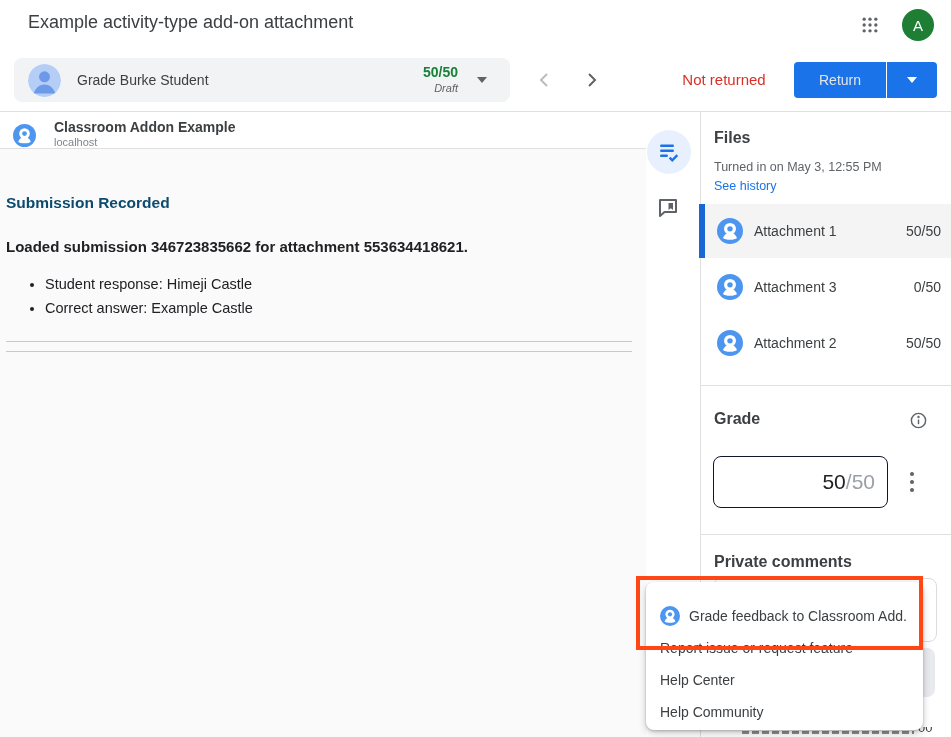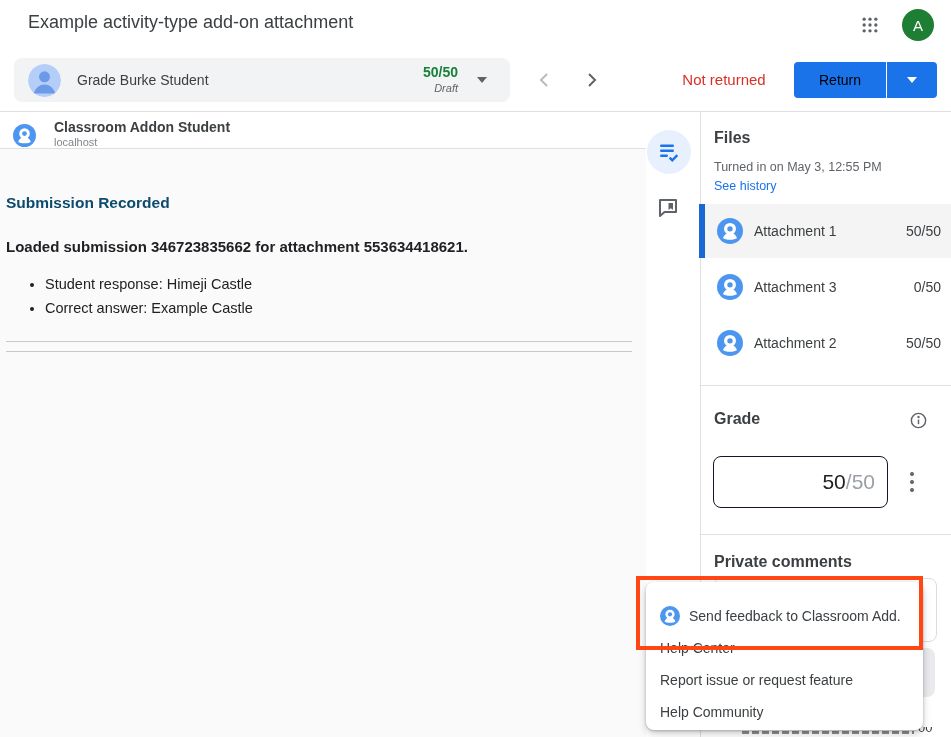--- a/index.html
+++ b/index.html
@@ -21,21 +21,21 @@
   .student-pill{left:14px;top:58px;width:496px;height:44px;background:#f1f3f4;border-radius:8px;cursor:pointer;}
   .pill-avatar{left:28px;top:64px;width:33px;height:33px;border-radius:50%;overflow:hidden;}
   .student-name{left:77px;top:72px;font-size:14px;color:#3c4043;}
   .pill-score{left:398px;top:64px;width:60px;text-align:right;font-size:14px;font-weight:bold;color:#188038;}
   .pill-state{left:398px;top:82px;width:60px;text-align:right;font-size:11px;font-style:italic;color:#5f6368;}
   .pill-caret{left:477px;top:77px;width:0;height:0;border-left:5px solid transparent;border-right:5px solid transparent;border-top:6px solid #5f6368;}
   .nav-chevron{top:68px;width:24px;height:24px;cursor:pointer;}
   .chev-prev{left:532px;}
   .chev-next{left:580px;}
   .status-text{left:660px;top:71px;width:128px;text-align:center;font-size:15px;color:#d93025;}
-  .return-btn{left:794px;top:62px;width:92px;height:36px;background:#1a73e8;color:#000000;font-size:14px;
+  .return-btn{left:794px;top:62px;width:92px;height:36px;background:#1a73e8;color:#e5e5e5;font-size:14px;
     border:none;border-radius:4px 0 0 4px;display:flex;align-items:center;justify-content:center;cursor:pointer;}
   .return-menu-btn{left:887px;top:62px;width:50px;height:36px;background:#1a73e8;border-radius:0 4px 4px 0;
     display:flex;align-items:center;justify-content:center;cursor:pointer;}
   .white-caret{width:0;height:0;border-left:5px solid transparent;border-right:5px solid transparent;border-top:6px solid #fff;}
 
   
   .iframe-bg{left:0;top:148px;width:646px;height:589px;background:#fafafa;}
   .addon-header{left:0;top:112px;width:646px;height:36px;background:#fff;border-bottom:1px solid #e0e0e0;}
   .addon-logo-sm{left:13px;top:124px;width:23px;height:23px;}
   .addon-title{left:54px;top:119px;font-size:14px;font-weight:bold;color:#3c4043;}
@@ -153,21 +153,21 @@
 
 <div class="abs addon-header"></div>
 <div class="abs addon-logo-sm">
   <svg width="23" height="23" viewBox="0 0 48 48">
     <circle cx="24" cy="24" r="24" fill="#4d96f0"></circle>
     <circle cx="24" cy="20" r="11" fill="#ffffff"></circle>
     <circle cx="24" cy="20" r="5" fill="#4d96f0"></circle>
     <path d="M11 37c3-7.5 7-9.5 13-9.5s10 2 13 9.5c-4 4.5-22 4.5-26 0z" fill="#ffffff"></path>
   </svg>
 </div>
-<div class="abs addon-title">Classroom Addon Student</div>
+<div class="abs addon-title">Classroom Addon Example</div>
 <div class="abs addon-subtitle">localhost</div>
 
 <div class="abs content-h1">Submission Recorded</div>
 <div class="abs content-line">Loaded submission 346723835662 for attachment 553634418621.</div>
 <ul class="abs content-ul">
   <li><span>Student response: Himeji Castle</span></li>
   <li><span>Correct answer: Example Castle</span></li>
 </ul>
 <div class="abs hr1"></div>
 <div class="abs hr2"></div>
@@ -273,26 +273,26 @@
 <div class="abs help-menu">
   <div class="menu-item">
     <span class="mi-icon">
       <svg width="20" height="20" viewBox="0 0 48 48">
         <circle cx="24" cy="24" r="24" fill="#4d96f0"></circle>
           <circle cx="24" cy="20" r="11" fill="#fff"></circle>
         <circle cx="24" cy="20" r="5" fill="#4d96f0"></circle>
         <path d="M11 37c3-7.5 7-9.5 13-9.5s10 2 13 9.5c-4 4.5-22 4.5-26 0z" fill="#fff"></path>
       </svg>
     </span>
-    <span>Send feedback to Classroom Add.</span>
+    <span>Grade feedback to Classroom Add.</span>
+  </div>
+  <div class="menu-item">
+    <span>Report issue or request feature</span>
   </div>
   <div class="menu-item">
     <span>Help Center</span>
   </div>
   <div class="menu-item">
-    <span>Report issue or request feature</span>
-  </div>
-  <div class="menu-item">
     <span>Help Community</span>
   </div>
 </div>
 
 <div class="abs annotation-box"></div>
 
 </body></html>

